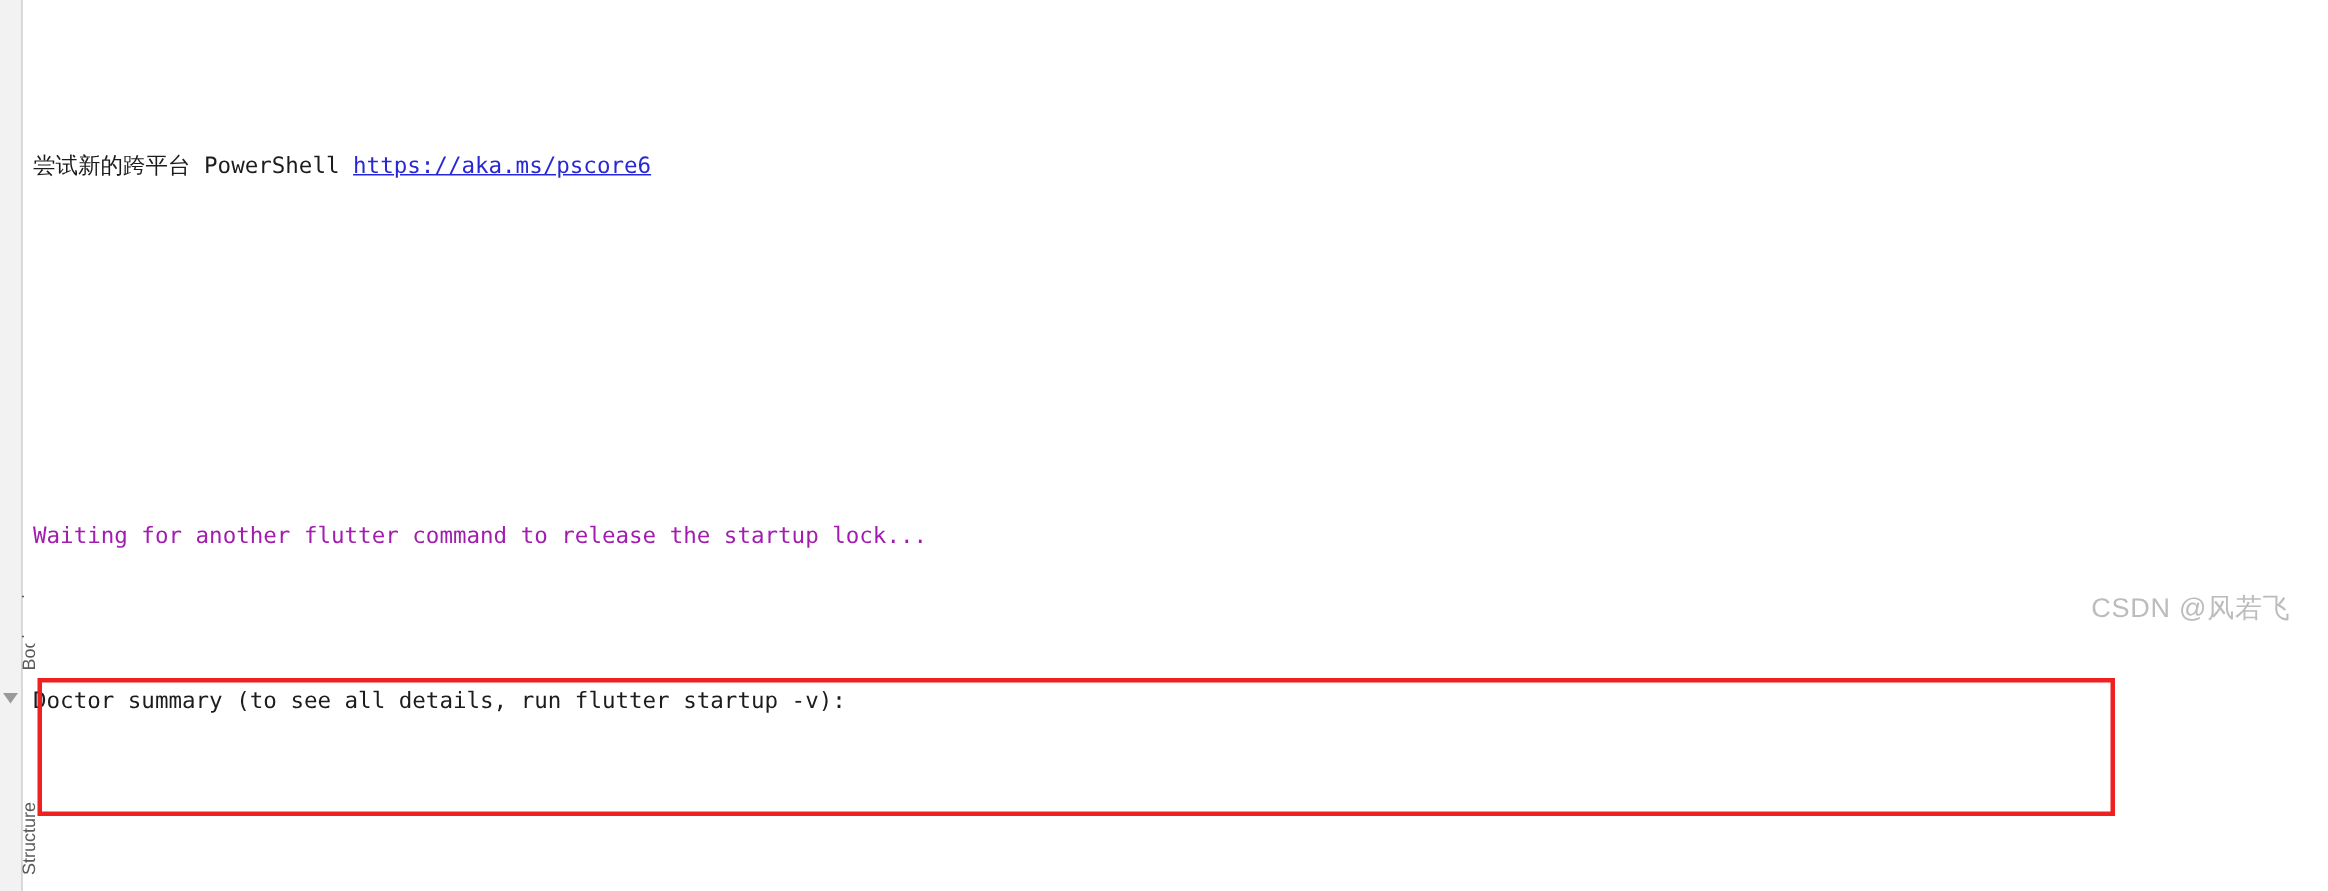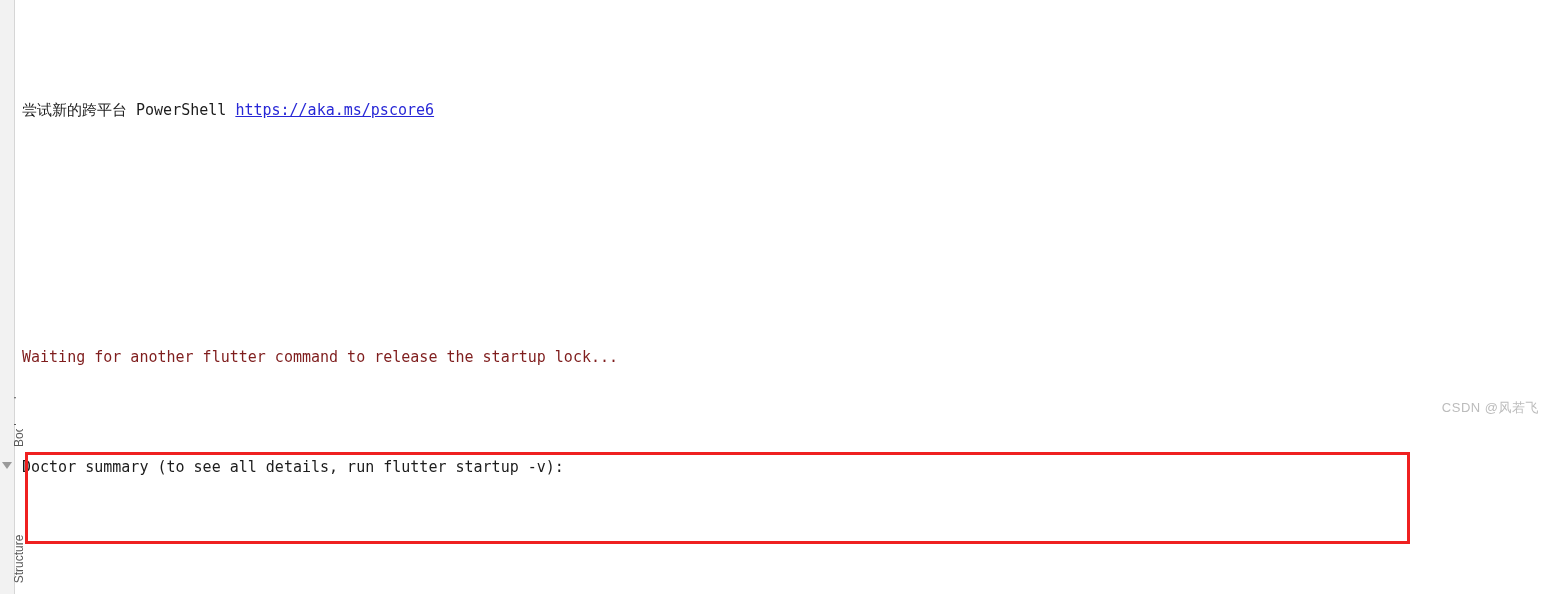--- a/index.html
+++ b/index.html
@@ -78,44 +78,44 @@
     font-size: 15px;
     line-height: 27.5px;
     color: #2b2b2b;
     white-space: pre;
   }
   .line { white-space: pre; height: 27.5px; }
   .line.blank { height: 27.5px; }
 
   
   .t-default { color: #1c1c1c; }
-  .t-dim     { color: #7f1d1d; }
+  .t-dim     { color: #a21caf; }
   .t-cmd     { color: #e0b341; }
   .t-link    { color: #2727d6; text-decoration: underline; cursor: pointer; }
 
   
   .callout-box {
     position: absolute;
     left: 25px;
     top: 452px;
     width: 1385px;
     height: 92px;
     border: 3px solid #ef2020;
     box-sizing: border-box;
     pointer-events: none;
     background: transparent;
   }
 
   
   .watermark {
     position: absolute;
-    right: 13px;
+    right: 25px;
     bottom: 12px;
     font-family: "Liberation Sans", sans-serif;
-    font-size: 13px;
+    font-size: 18px;
     color: #bcbcbc;
     letter-spacing: 0.5px;
     white-space: nowrap;
   }
 </style>
 </head>
 <body>
 
 <div id="app">
 

